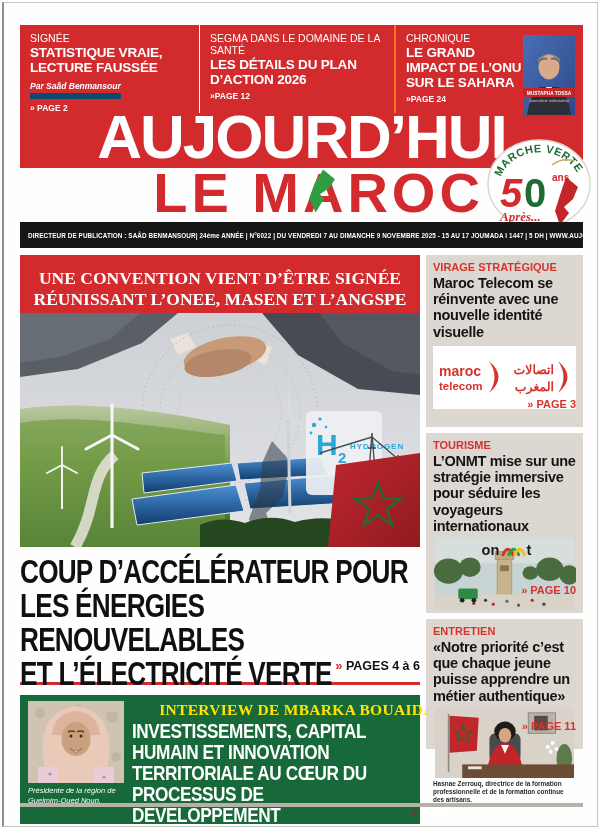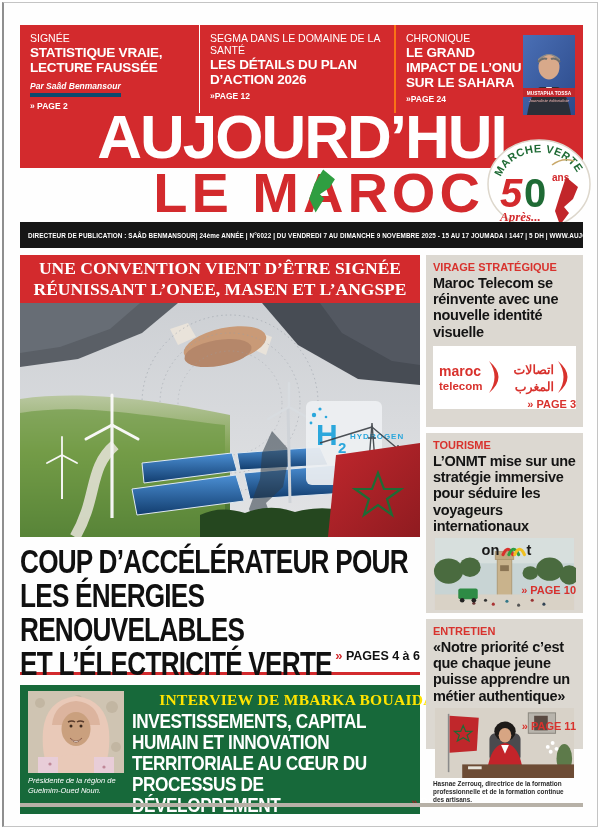--- a/index.html
+++ b/index.html
@@ -22,21 +22,21 @@
     position:absolute; left:20px; top:25px; width:563px; height:143px;
     background:#d32a2d; color:#fff;
   }
   .teasers { display:flex; height:88px; }
   .teaser { padding:7px 8px 0 10px; position:relative; }
   .teaser-1 { width:180px; border-right:1px solid #fff; }
   .teaser-2 { width:196px; border-right:2px solid #f97316; }
   .teaser-3 { width:187px; display:flex; gap:0; padding-right:8px; }
   .teaser-kicker { font-size:10.5px; letter-spacing:0; line-height:1.15; }
   .teaser-title { font-size:13.5px; font-weight:bold; line-height:1.12; margin-top:1px; letter-spacing:-0.2px; }
-  .teaser-byline { display:inline-block; font-size:8.5px; font-style:italic; font-weight:bold; margin-top:3px; border-bottom:4px solid #0c4a6e; padding-bottom:2px; }
+  .teaser-byline { display:inline-block; font-size:8.5px; font-style:italic; font-weight:bold; margin-top:3px; border-bottom:6px solid #0c4a6e; padding-bottom:2px; }
   .teaser-page { font-size:8.5px; font-weight:bold; margin-top:4px; }
   .chev { color:#fff; font-weight:bold; }
   .teaser-3 .t3-text { flex:1; }
   .t3-photo { width:52px; height:80px; margin-top:3px; flex:0 0 52px; }
 
   .mast-title1 {
     position:absolute; left:0; right:0; top:83px;
     text-align:center; color:#fff; font-weight:bold;
     font-size:62px; line-height:0.95; letter-spacing:-2px;
     white-space:nowrap;
@@ -61,21 +61,21 @@
     display:flex; justify-content:space-between; width:640px;
     transform:scaleX(0.86); transform-origin:0 50%;
     font-size:7.4px; font-weight:bold; letter-spacing:0.1px; white-space:nowrap;
   }
 
   
   .left-col { position:absolute; left:20px; top:255px; width:400px; }
   .lead-kicker {
     background:#d32a2d; color:#fff; text-align:center;
     font-family:"Liberation Serif", serif; font-weight:bold;
-    font-size:17.5px; line-height:1.18; padding:3px 0 4px;
+    font-size:17.5px; line-height:1.18; padding:13px 0 4px;
   }
   .hero { width:400px; height:234px; display:block; }
   .headline {
     margin-top:7px; color:#101010; font-weight:bold;
     font-size:34px; line-height:1.0; letter-spacing:-1px;
     white-space:pre-line; width:520px;
     transform:scaleX(0.77); transform-origin:0 0;
     height:104px;
   }
   .pages-link { text-align:right; font-size:12.5px; font-weight:bold; color:#111; margin-top:0; }

